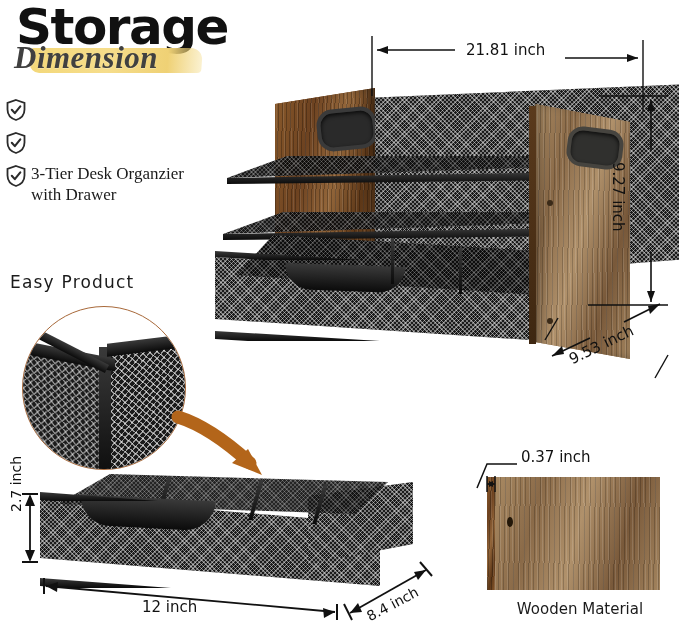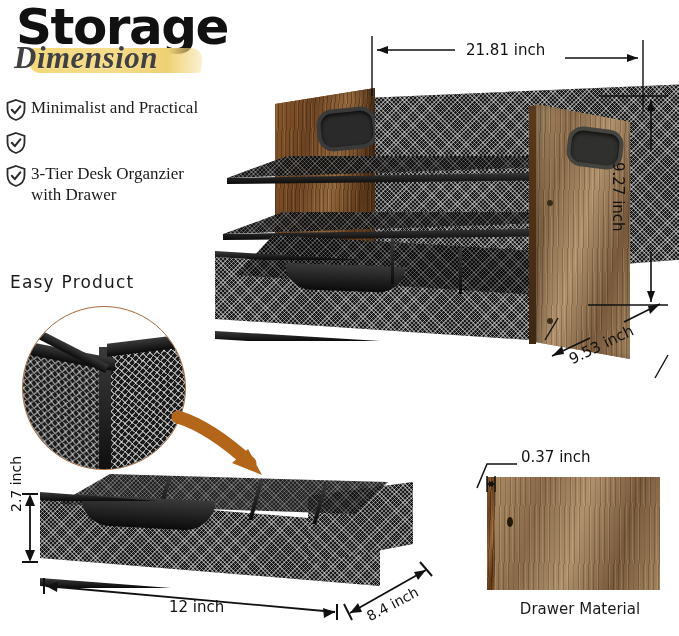--- a/index.html
+++ b/index.html
@@ -73,21 +73,20 @@
 </div>
 <div class="abs" id="dimension-text">Dimension</div>
 
 <div class="bullet" id="bullet-0">
   <span class="shield">
     <svg width="20" height="22" viewBox="0 0 20 22">
       <path d="M10 1 L18.5 4 V10.5 C18.5 16 14.5 19.6 10 21 C5.5 19.6 1.5 16 1.5 10.5 V4 Z" fill="none" stroke="#2b2b2b" stroke-width="1.8"></path>
       <path d="M5.8 10.8 L8.8 14.1 L14.3 7.3" fill="none" stroke="#2b2b2b" stroke-width="2.1" stroke-linecap="round" stroke-linejoin="round"></path>
     </svg>
   </span>
-  <span class="btext">Minimalist and Practical</span>
 </div>
 
 <div class="bullet" id="bullet-1">
   <span class="shield">
     <svg width="20" height="22" viewBox="0 0 20 22">
       <path d="M10 1 L18.5 4 V10.5 C18.5 16 14.5 19.6 10 21 C5.5 19.6 1.5 16 1.5 10.5 V4 Z" fill="none" stroke="#2b2b2b" stroke-width="1.8"></path>
       <path d="M5.8 10.8 L8.8 14.1 L14.3 7.3" fill="none" stroke="#2b2b2b" stroke-width="2.1" stroke-linecap="round" stroke-linejoin="round"></path>
     </svg>
   </span>
 </div>
@@ -244,32 +243,32 @@
   <polygon points="335,612 323,608 324,618" fill="#111"></polygon>
 
   <line x1="344" y1="604" x2="352" y2="620" stroke="#111" stroke-width="2"></line>
   <line x1="420" y1="562" x2="432" y2="576" stroke="#111" stroke-width="2"></line>
   <line x1="350" y1="613" x2="426" y2="570" stroke="#111" stroke-width="1.8"></line>
   <polygon points="350,613 362,612 358,603" fill="#111"></polygon>
   <polygon points="426,570 414,572 418,580" fill="#111"></polygon>
 </svg>
 
 <div class="abs dim sm" style="left:8px;top:512px;transform:rotate(-90deg);transform-origin:left top;">2.7 inch</div>
-<div class="abs dim" style="left:142px;top:598px;margin-left:27px;">12 inch</div>
+<div class="abs dim" style="left:142px;top:598px;">12 inch</div>
 <div class="abs dim sm" style="left:364px;top:610px;transform:rotate(-28deg);transform-origin:left top;">8.4 inch</div>
 
 <div class="abs wood-light" id="wooden-swatch">
   <div class="abs" style="left:12px;top:40px;width:6px;height:10px;border-radius:50%;background:#231708;"></div>
 </div>
 <div class="abs wood" id="wooden-edge"></div>
 
 <svg class="abs" style="left:465px;top:440px;" width="160" height="70">
   <path d="M12 48 L22 24 L52 24" stroke="#111" stroke-width="1.5" fill="none"></path>
   <line x1="22" y1="36" x2="22" y2="52" stroke="#111" stroke-width="1.5"></line>
   <line x1="30" y1="36" x2="30" y2="52" stroke="#111" stroke-width="1.5"></line>
   <line x1="22" y1="44" x2="30" y2="44" stroke="#111" stroke-width="1.3"></line>
   <polygon points="22,44 28,41 28,47" fill="#111"></polygon>
   <polygon points="30,44 24,41 24,47" fill="#111"></polygon>
 </svg>
 
 <div class="abs dim" style="left:521px;top:448px;">0.37 inch</div>
 
-<div class="abs" id="wooden-material-caption">Drawer Material</div>
+<div class="abs" id="wooden-material-caption">Wooden Material</div>
 
 </body></html>

